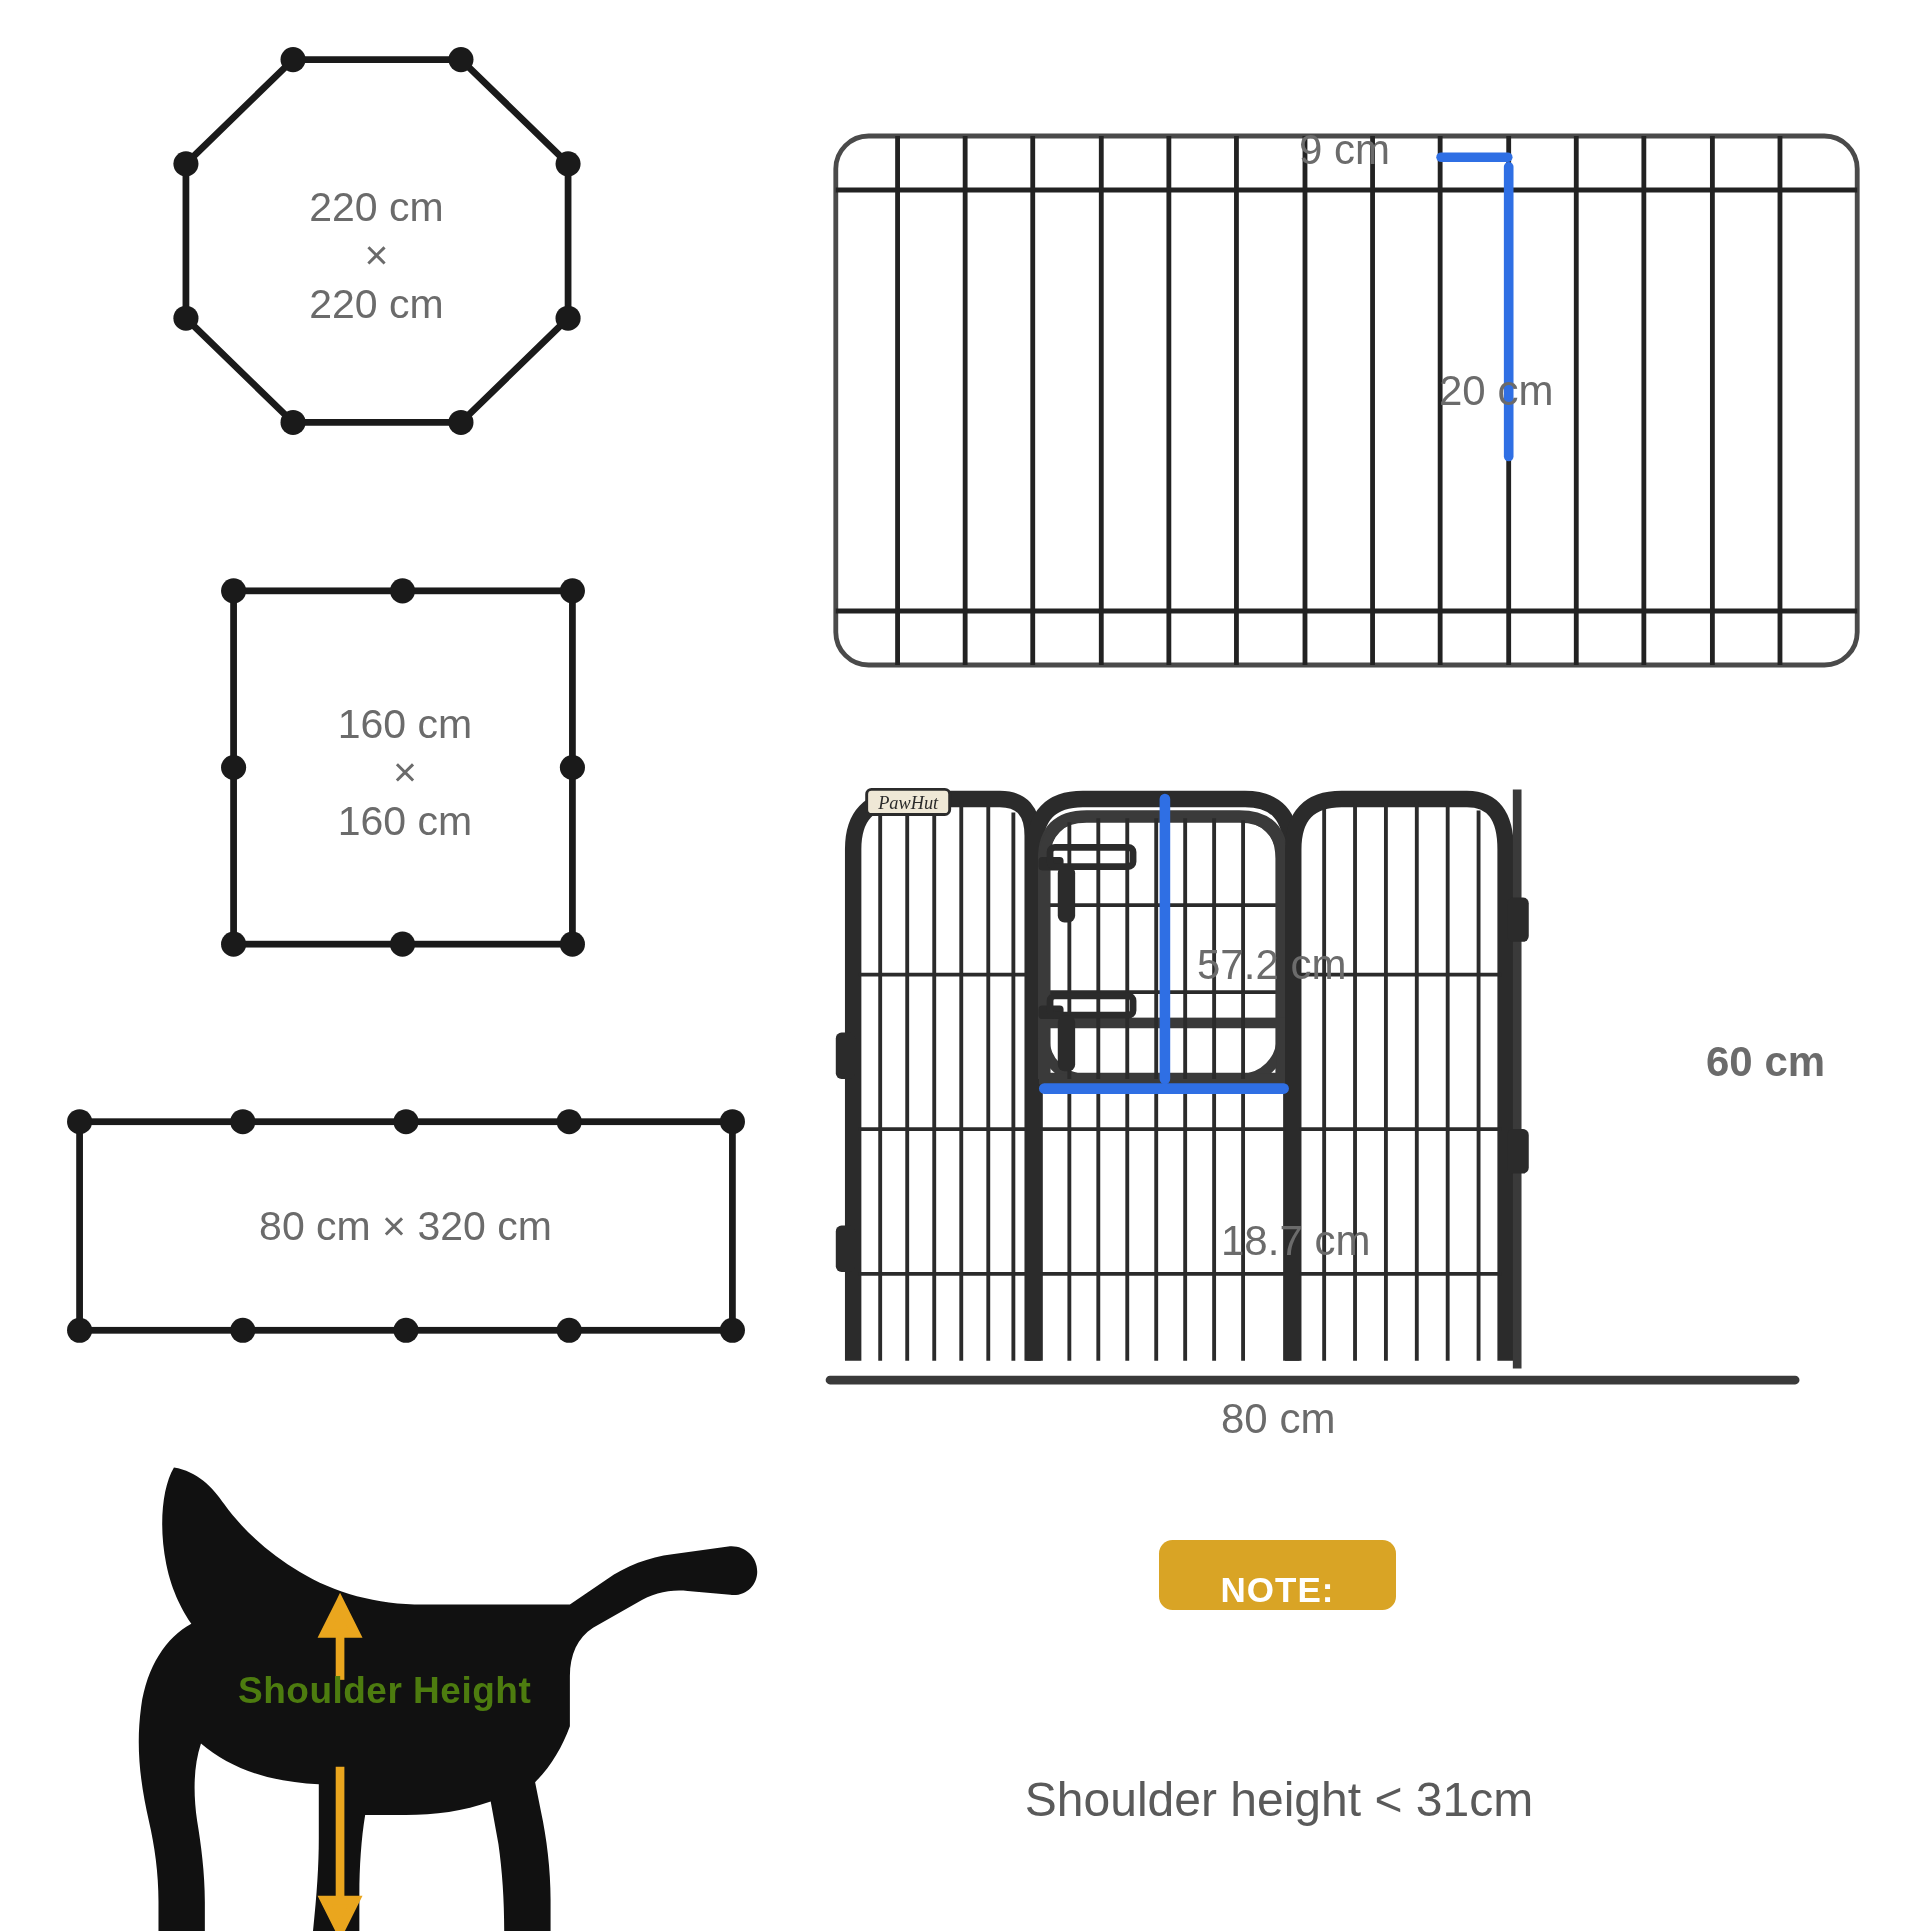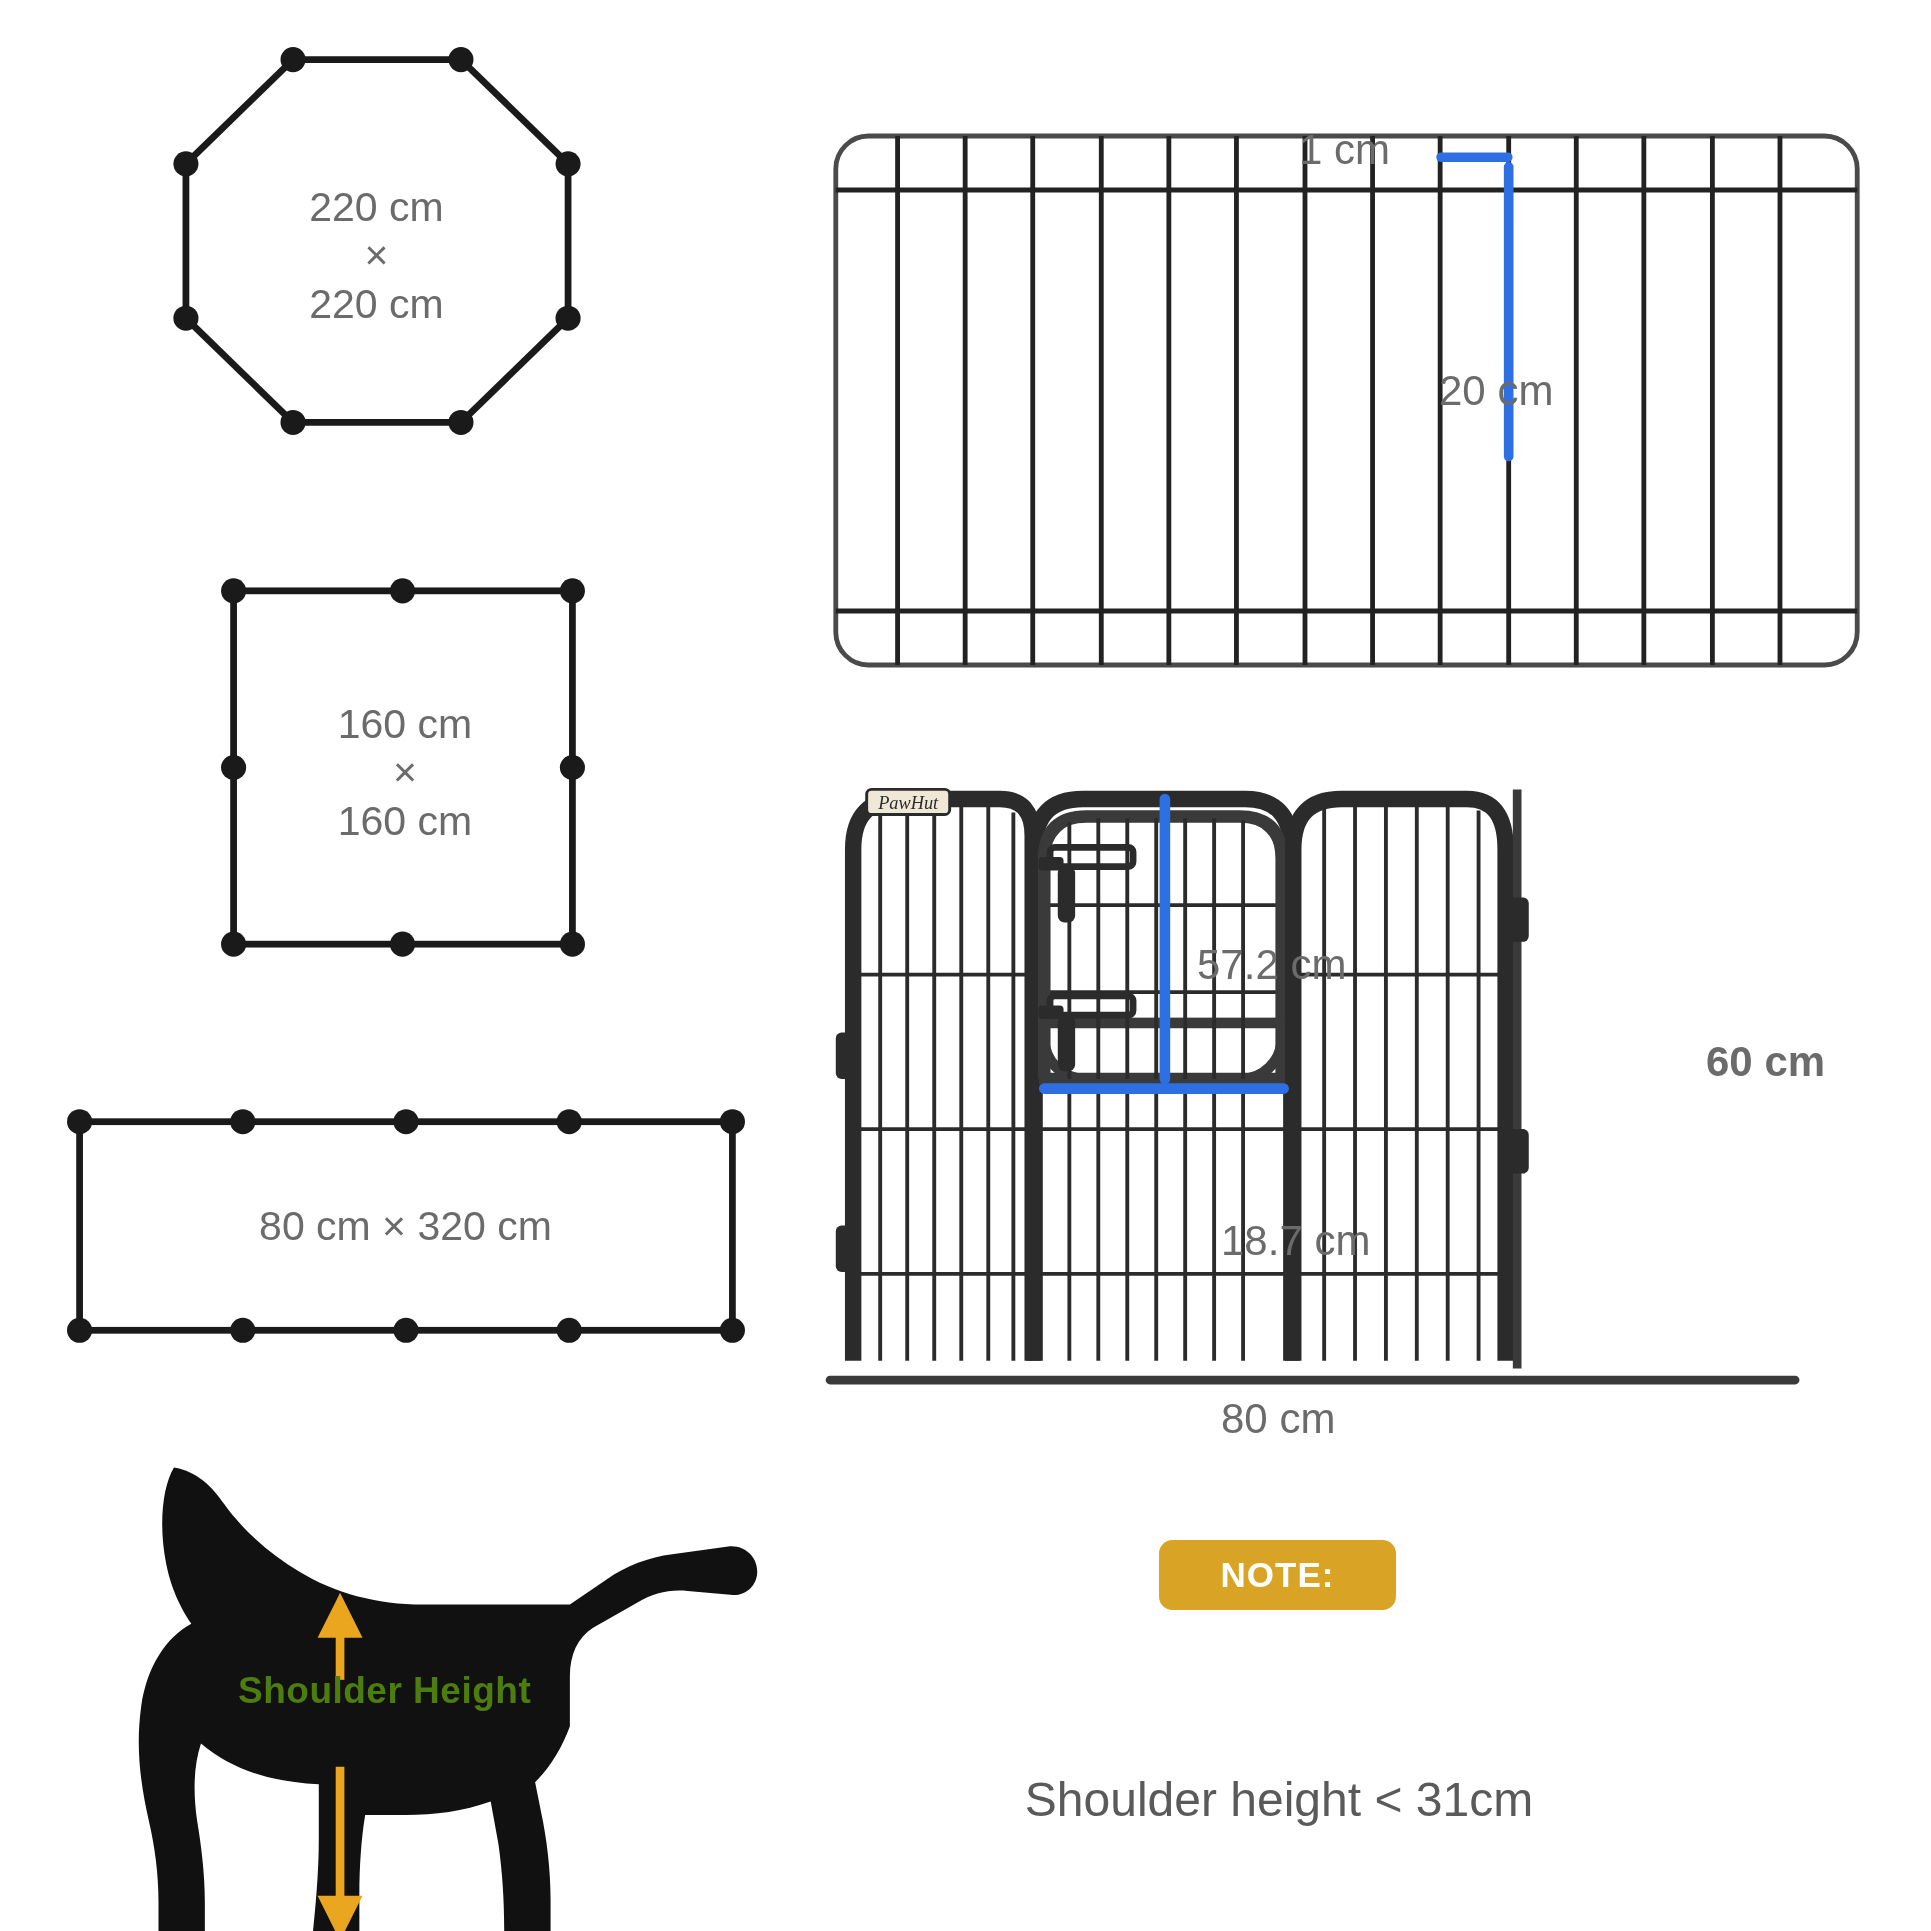--- a/index.html
+++ b/index.html
@@ -77,21 +77,21 @@
   
   .note-badge {
     position: absolute;
     left: 1159px;
     top: 1540px;
     width: 237px;
     height: 70px;
     background: #d9a425;
     border-radius: 13.5px;
     display: flex;
-    align-items: center;
+    align-items: flex-end;
     justify-content: center;
     color: #ffffff;
     font-size: 35px;
     font-weight: bold;
     letter-spacing: 1px;
   }
   .note-body {
     position: absolute;
     left: 772px;
     top: 1632px;
@@ -244,21 +244,21 @@
         <line x1="843" y1="6" x2="843" y2="554"></line>
         <line x1="914" y1="6" x2="914" y2="554"></line>
         <line x1="984" y1="6" x2="984" y2="554"></line>
       </g>
 
       <line x1="633" y1="28" x2="702" y2="28" stroke="#2f6fe4" stroke-width="10" stroke-linecap="round"></line>
 
       <line x1="703" y1="38" x2="703" y2="338" stroke="#2f6fe4" stroke-width="10" stroke-linecap="round"></line>
     </svg>
   </div>
-  <div class="dim-text dim-4cm">1 cm</div>
+  <div class="dim-text dim-4cm">9 cm</div>
   <div class="dim-text dim-20cm">20 cm</div>
 
   <div class="abs" id="pen-group">
     <svg class="shape" width="1052" height="695" viewBox="0 0 1090 720">
 
       <line x1="0" y1="660" x2="1000" y2="660" stroke="#3a3a3a" stroke-width="9" stroke-linecap="round"></line>
 
       <g>
         <path d="M24,640 L24,110 Q24,58 74,58 L176,58 Q210,58 210,96 L210,640" fill="none" stroke="#2b2b2b" stroke-width="17"></path>
         <g stroke="#2b2b2b" stroke-width="4">

